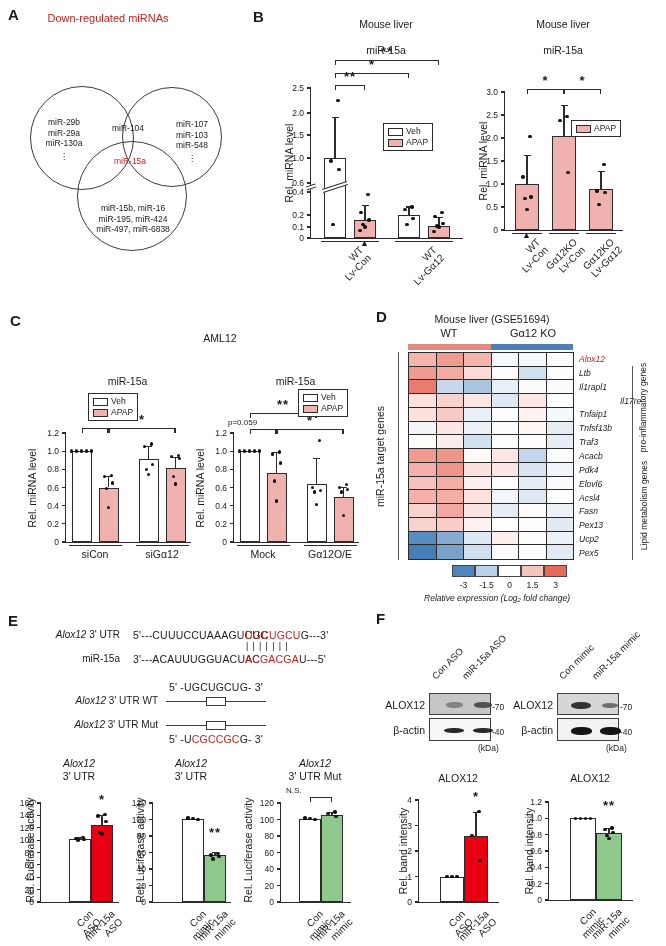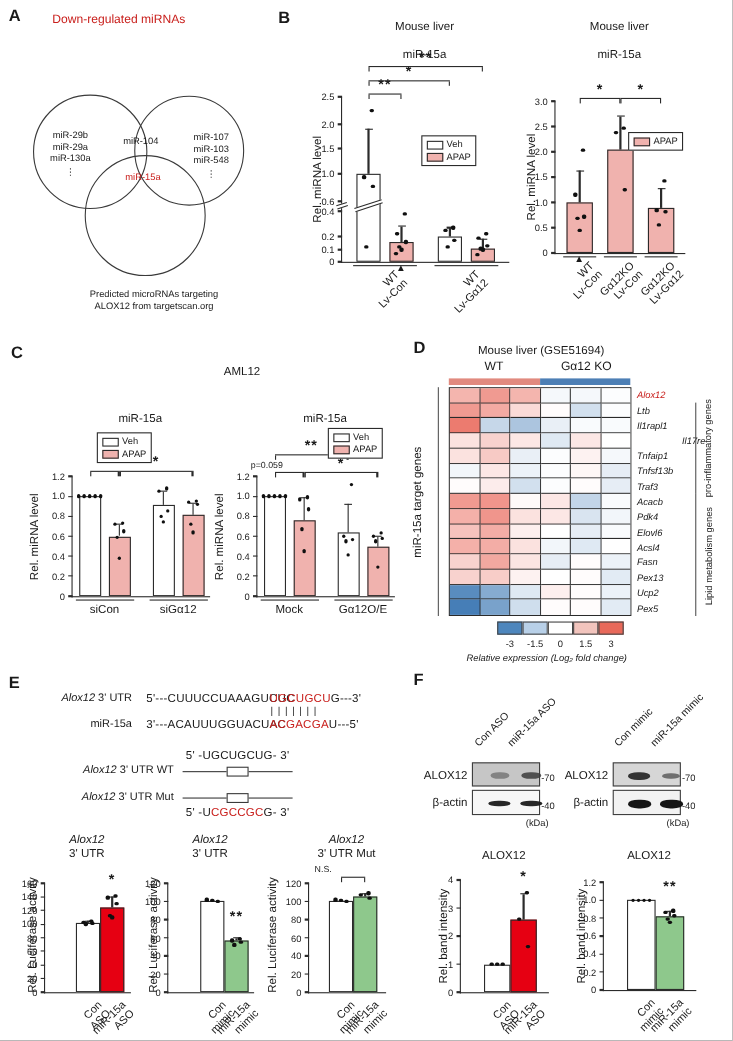--- a/index.html
+++ b/index.html
@@ -81,22 +81,23 @@
   <div class="vtext" style="left: 28px; top: 117px; width: 72px; white-space: pre-line;">miR-29b
 miR-29a
 miR-130a</div>
   <div class="vtext" style="left: 28px; top: 151px; width: 72px; white-space: pre-line;">⋮</div>
   <div class="vtext" style="left: 96px; top: 123px; width: 64px; white-space: pre-line;">miR-104</div>
   <div class="vtext" style="left: 158px; top: 119px; width: 68px; white-space: pre-line;">miR-107
 miR-103
 miR-548</div>
   <div class="vtext" style="left: 158px; top: 153px; width: 68px; white-space: pre-line;">⋮</div>
   <div class="vtext seg-r" style="left: 98px; top: 156px; width: 64px; white-space: pre-line;">miR-15a</div>
-  <div class="vtext" style="left: 30px; top: 262px; width: 220px; line-height: 11px; white-space: pre-line;">Predicted microRNAs targeting
-ALOX12 from targetscan.org</div>
+  <div class="vtext" style="left: 78px; top: 203px; width: 110px; white-space: pre-line;">miR-15b, miR-16
+miR-195, miR-424
+miR-497, miR-6838</div>
 
   <div class="pl" style="left:253px;top:8px">B</div>
   <div class="abs" style="left:278px;top:16px;width:192px;height:272px">
       <div class="ct" style="left: 32px; top: 2px; width: 152px;">
         <div class="ctl"><span>Mouse liver</span></div>
         <div class="ctl">&nbsp;</div>
         <div class="ctl"><span>miR-15a</span></div>
       </div>
       <div class="plot" style="left: 32px; top: 72px; width: 152px; height: 150px;">
         <div class="ytick" style="left: -4px; width: 4px; top: 149.4px;"></div>

